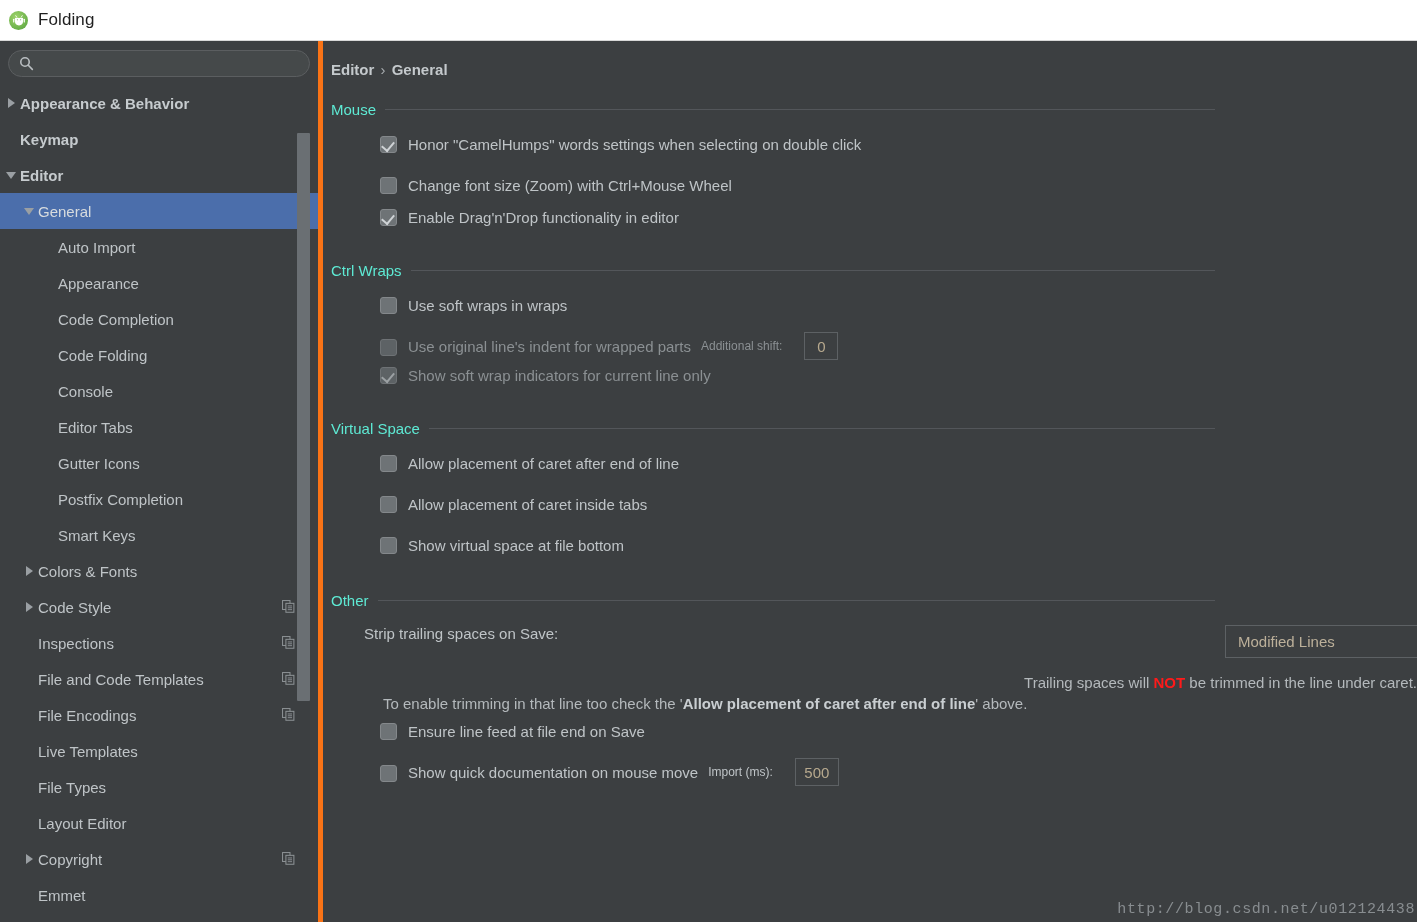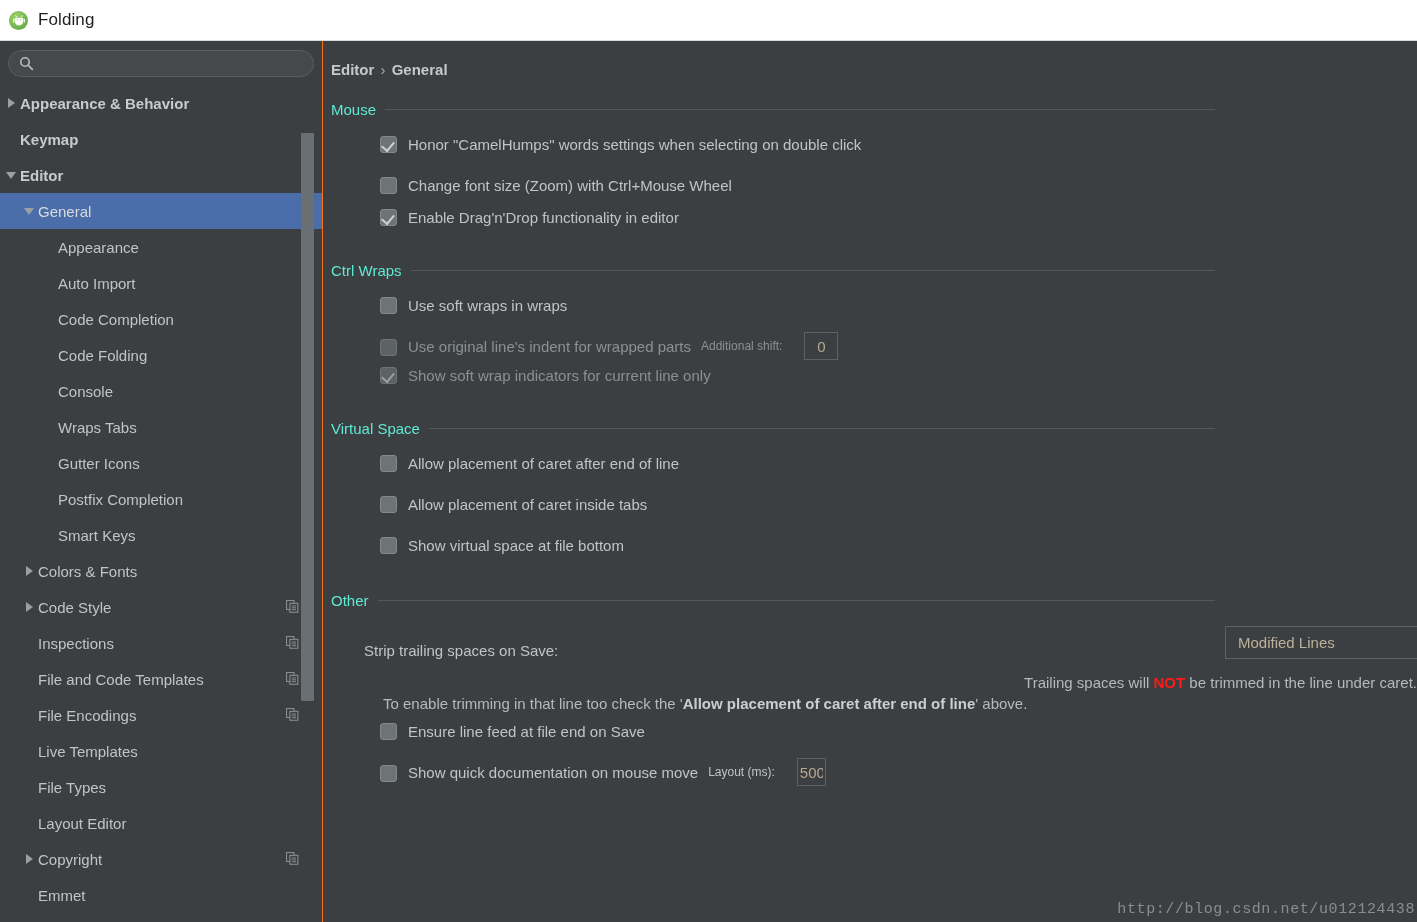--- a/index.html
+++ b/index.html
@@ -47,21 +47,21 @@
     display: flex;
     background: #3c3f41;
   }
 
   
   #sidebar {
     width: 323px;
     flex: 0 0 323px;
     background: #3c3f41;
     position: relative;
-    border-right: 1px solid #f97316;
+    border-right: 5px solid #f97316;
     overflow: hidden;
   }
   #search-wrap {
     padding: 9px 8px 6px 8px;
   }
   #search-box {
     height: 27px;
     border: 1px solid #5b5e60;
     border-radius: 14px;
     background: #45494a;
@@ -255,26 +255,26 @@
     height: 28px;
     background: #3c3f41;
     border: 1px solid #5d6164;
     color: #b7a98e;
     font-size: 15px;
     font-family: "Liberation Sans", sans-serif;
     text-align: center;
     outline: none;
     padding: 0 2px;
   }
-  .num-input.wide { width: 29px; }
+  .num-input.wide { width: 44px; }
 
   
   #strip-row {
     display: flex;
-    align-items: flex-end;
+    align-items: flex-start;
     padding-left: 33px;
     height: 34px;
   }
   #strip-row .slabel {
     font-size: 15px;
     color: #bfc4c7;
     white-space: nowrap;
   }
   #combo {
     position: absolute;
@@ -358,36 +358,36 @@
         </div>
         <div class="tree-row ind0 top">
           <span class="twisty expanded"></span>
           <span class="label">Editor</span>
         </div>
         <div class="tree-row ind1 selected">
           <span class="twisty expanded"></span>
           <span class="label">General</span>
         </div>
         <div class="tree-row ind2 ind2-noarrow">
+          <span class="label">Auto Import</span>
+        </div>
+        <div class="tree-row ind2 ind2-noarrow">
           <span class="label">Appearance</span>
         </div>
         <div class="tree-row ind2 ind2-noarrow">
-          <span class="label">Auto Import</span>
-        </div>
-        <div class="tree-row ind2 ind2-noarrow">
           <span class="label">Code Completion</span>
         </div>
         <div class="tree-row ind2 ind2-noarrow">
           <span class="label">Code Folding</span>
         </div>
         <div class="tree-row ind2 ind2-noarrow">
           <span class="label">Console</span>
         </div>
         <div class="tree-row ind2 ind2-noarrow">
-          <span class="label">Wraps Tabs</span>
+          <span class="label">Editor Tabs</span>
         </div>
         <div class="tree-row ind2 ind2-noarrow">
           <span class="label">Gutter Icons</span>
         </div>
         <div class="tree-row ind2 ind2-noarrow">
           <span class="label">Postfix Completion</span>
         </div>
         <div class="tree-row ind2 ind2-noarrow">
           <span class="label">Smart Keys</span>
         </div>
@@ -584,21 +584,21 @@
 
         <div class="opt-row" style="min-height:39px;padding-top:7px;">
           <span class="cb"></span>
           <span class="opt-label" style="max-width:none;white-space:nowrap;">Ensure line feed at file end on Save</span>
         </div>
 
         <div class="opt-row" style="align-items:center;min-height:38px;">
           <span class="cb"></span>
           <span class="opt-label" style="max-width:none;white-space:nowrap;">Show quick documentation on mouse move</span>
           <span class="inline-field">
-            <span class="flabel bright">Layout (ms):</span>
+            <span class="flabel bright">Import (ms):</span>
             <input class="num-input wide" type="text" value="500" style="">
           </span>
         </div>
 
       </div>
     </div>
 
     <div id="watermark">http://blog.csdn.net/u012124438</div>
   </div>
 </div>

